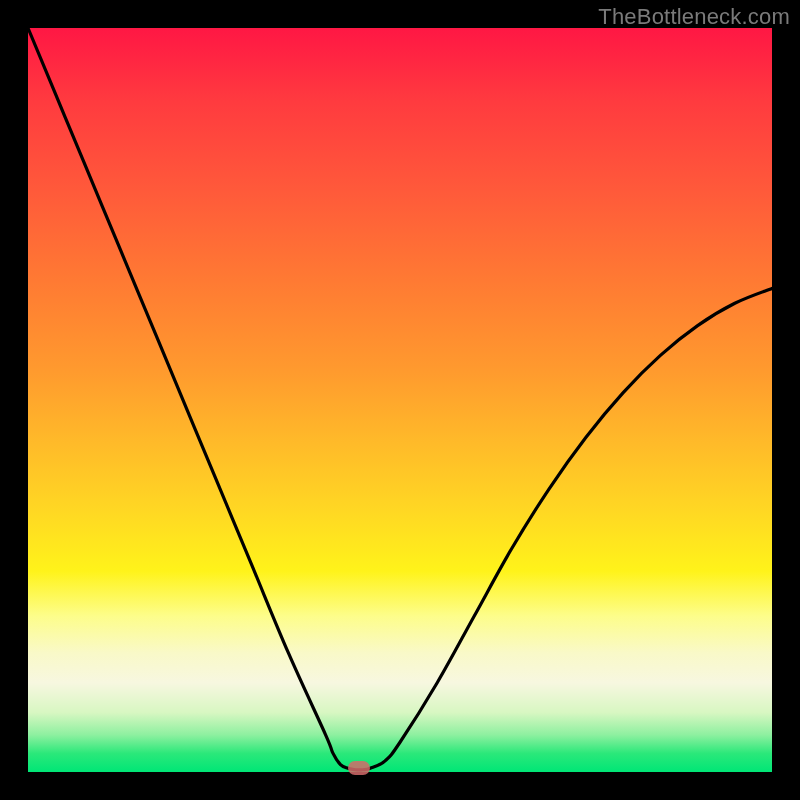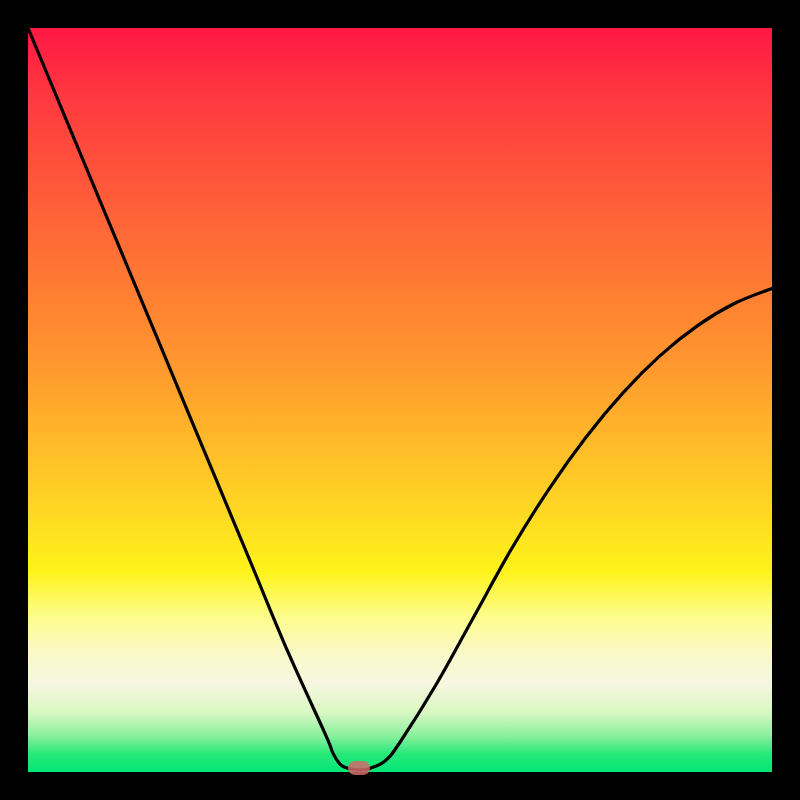--- a/index.html
+++ b/index.html
@@ -71,20 +71,21 @@
     background: #d46a6a;
     opacity: 0.85;
     transform: translate(-50%, -50%);
   }
 </style>
 </head>
 <body>
 
 <div class="frame">
 
+  <div class="watermark">TheBottleneck.com</div>
 
   <div class="plot">
 
     <svg class="curve" viewBox="0 0 744 744" preserveAspectRatio="none">
       <path id="curve-path" fill="none" stroke="#000" stroke-width="3.2" stroke-linecap="round" stroke-linejoin="round" d="M 0 0 C 6.696000000000001 16.070399999999996, 23.808 57.13919999999998, 37.2 89.27999999999997 C 50.592000000000006 121.42079999999996, 61.00800000000001 146.41919999999993, 74.4 178.55999999999995 C 87.792 210.70079999999996, 98.208 235.69919999999996, 111.6 267.84 C 124.99199999999999 299.9808, 135.40800000000002 324.9792, 148.8 357.12 C 162.192 389.2608, 172.608 414.25919999999996, 186 446.4 C 199.392 478.5408, 209.808 503.53919999999994, 223.2 535.68 C 236.59199999999998 567.8208, 247.00799999999998 594.1584, 260.4 624.96 C 273.792 655.7616, 289.56480000000005 688.7207999999999, 297.6 706.8 C 305.6352 724.8792, 302.36159999999995 720.0432, 305.03999999999996 725.4 C 307.7184 730.7568, 309.80159999999995 733.8815999999999, 312.47999999999996 736.56 C 315.1584 739.2384, 317.2416 739.3425599999999, 319.92 740.28 C 322.5984 741.21744, 324.6816 741.50016, 327.36 741.768 C 330.0384 742.03584, 332.1216 742.03584, 334.8 741.768 C 337.4784 741.50016, 338.2224 741.88704, 342.24 740.28 C 346.2576 738.67296, 351.7632 737.5272, 357.12 732.84 C 362.4768 728.1528000000001, 362.6256 728.3016, 372 714.24 C 381.3744 700.1784, 395.80800000000005 677.4864, 409.20000000000005 654.72 C 422.59200000000004 631.9536, 433.008 611.8656, 446.4 587.76 C 459.792 563.6544, 470.208 543.5663999999999, 483.6 520.8 C 496.992 498.0336, 507.40799999999996 481.36799999999994, 520.8 461.28 C 534.192 441.192, 544.608 426.6096, 558 409.2 C 571.392 391.7904, 581.808 379.2912, 595.2 364.56 C 608.5920000000001 349.8288, 619.008 339.41279999999995, 632.4 327.35999999999996 C 645.7919999999999 315.30719999999997, 656.2080000000001 306.9744, 669.6 297.6 C 682.992 288.22560000000004, 693.4079999999999 281.976, 706.8 275.28 C 720.192 268.58399999999995, 737.304 263.0784, 744 260.4"></path>
     </svg>
 
     <div id="min-marker" class="marker" style="left: 331.08px; top: 740.28px;"></div>
 
   </div>

